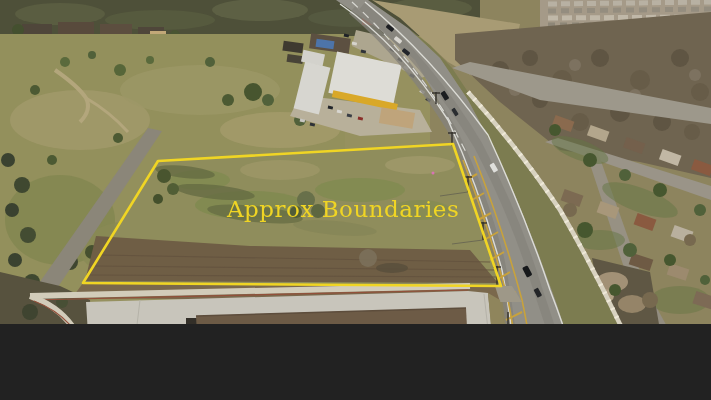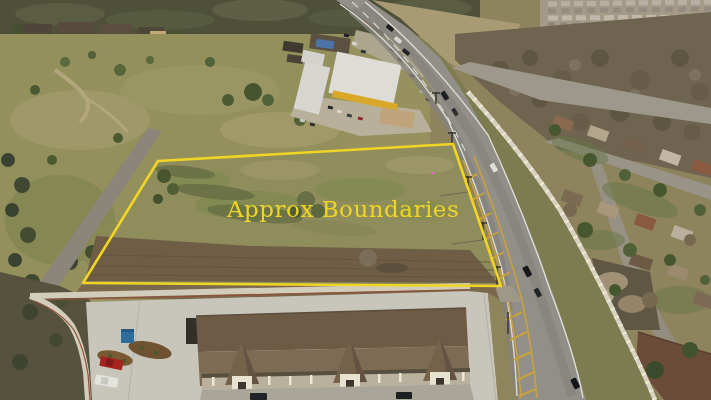--- a/index.html
+++ b/index.html
@@ -1,16 +1,16 @@
 <!DOCTYPE html>
 <html><head>
 <meta charset="utf-8">
 <style>
   html,body{margin:0;padding:0;background:#222;}
-  .stage{position:relative;width:711px;height:400px;overflow:hidden;background:#96915f;}
+  .stage{position:relative;width:711px;height:324px;overflow:hidden;background:#96915f;}
   .stage svg{display:block;}
   .blabel{font-family:"DejaVu Serif","Liberation Serif",serif;font-size:23px;letter-spacing:.5px;}
 </style>
 </head>
 <body>
 
 <div class="stage">
 <svg viewBox="0 0 711 400" width="711" height="400" xmlns="http://www.w3.org/2000/svg">
 
   <rect width="711" height="400" fill="#96915f"></rect>

